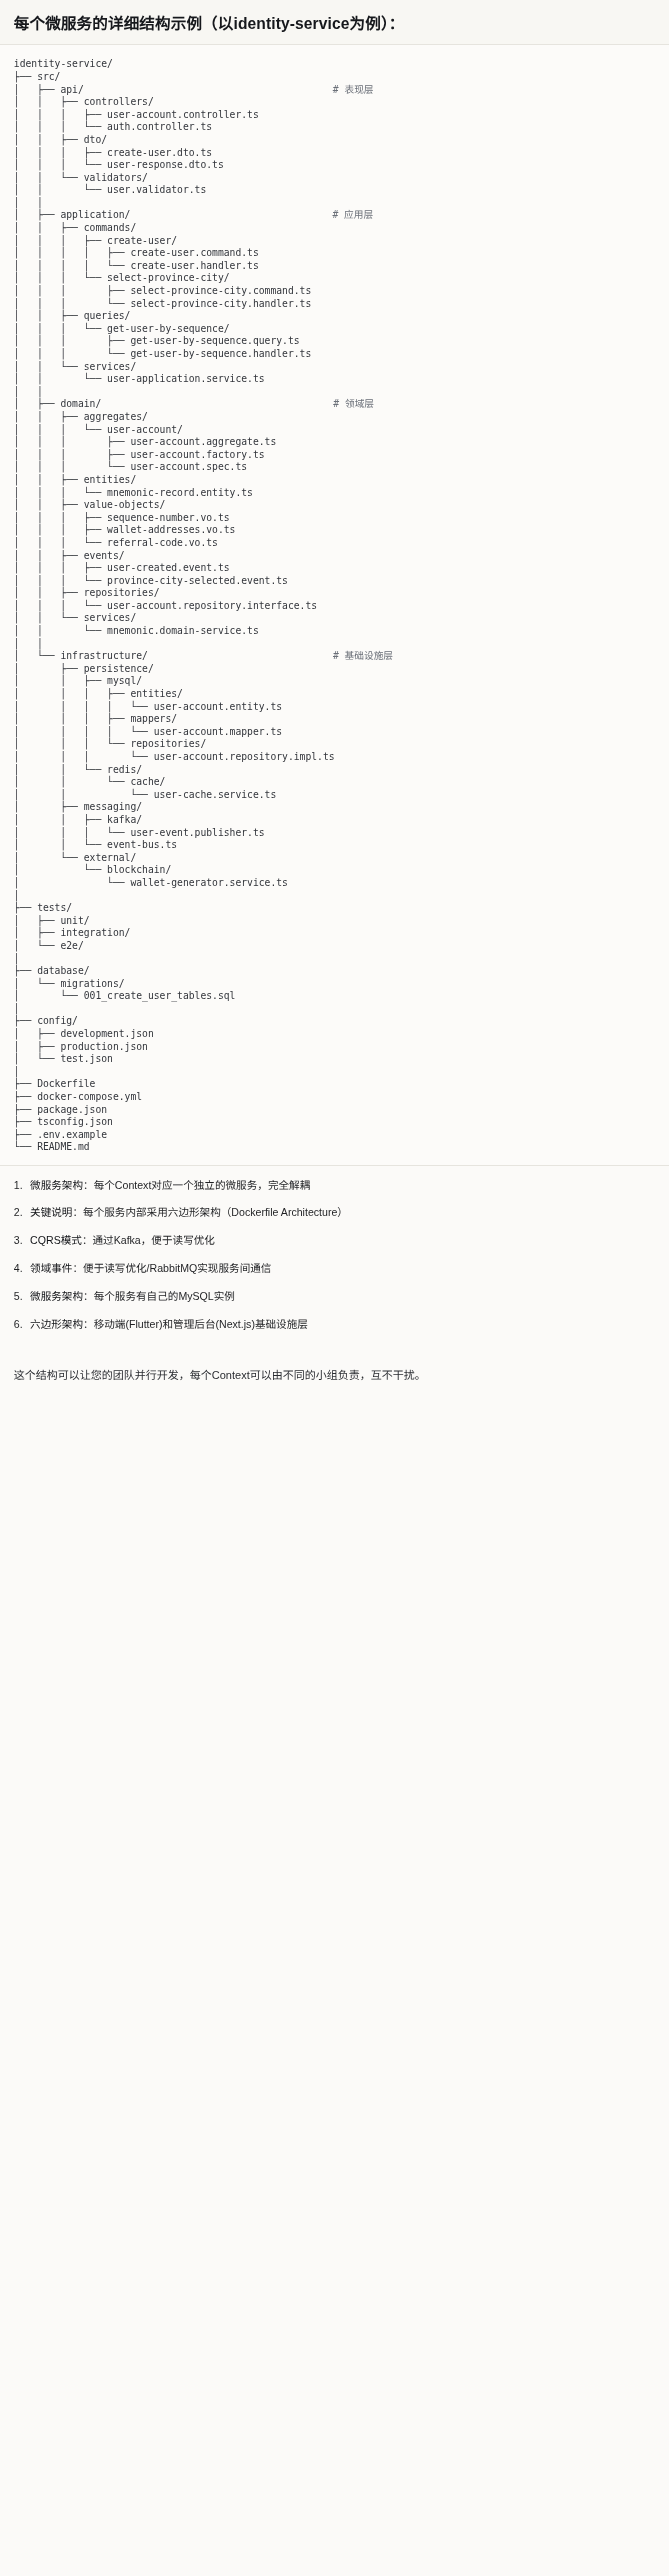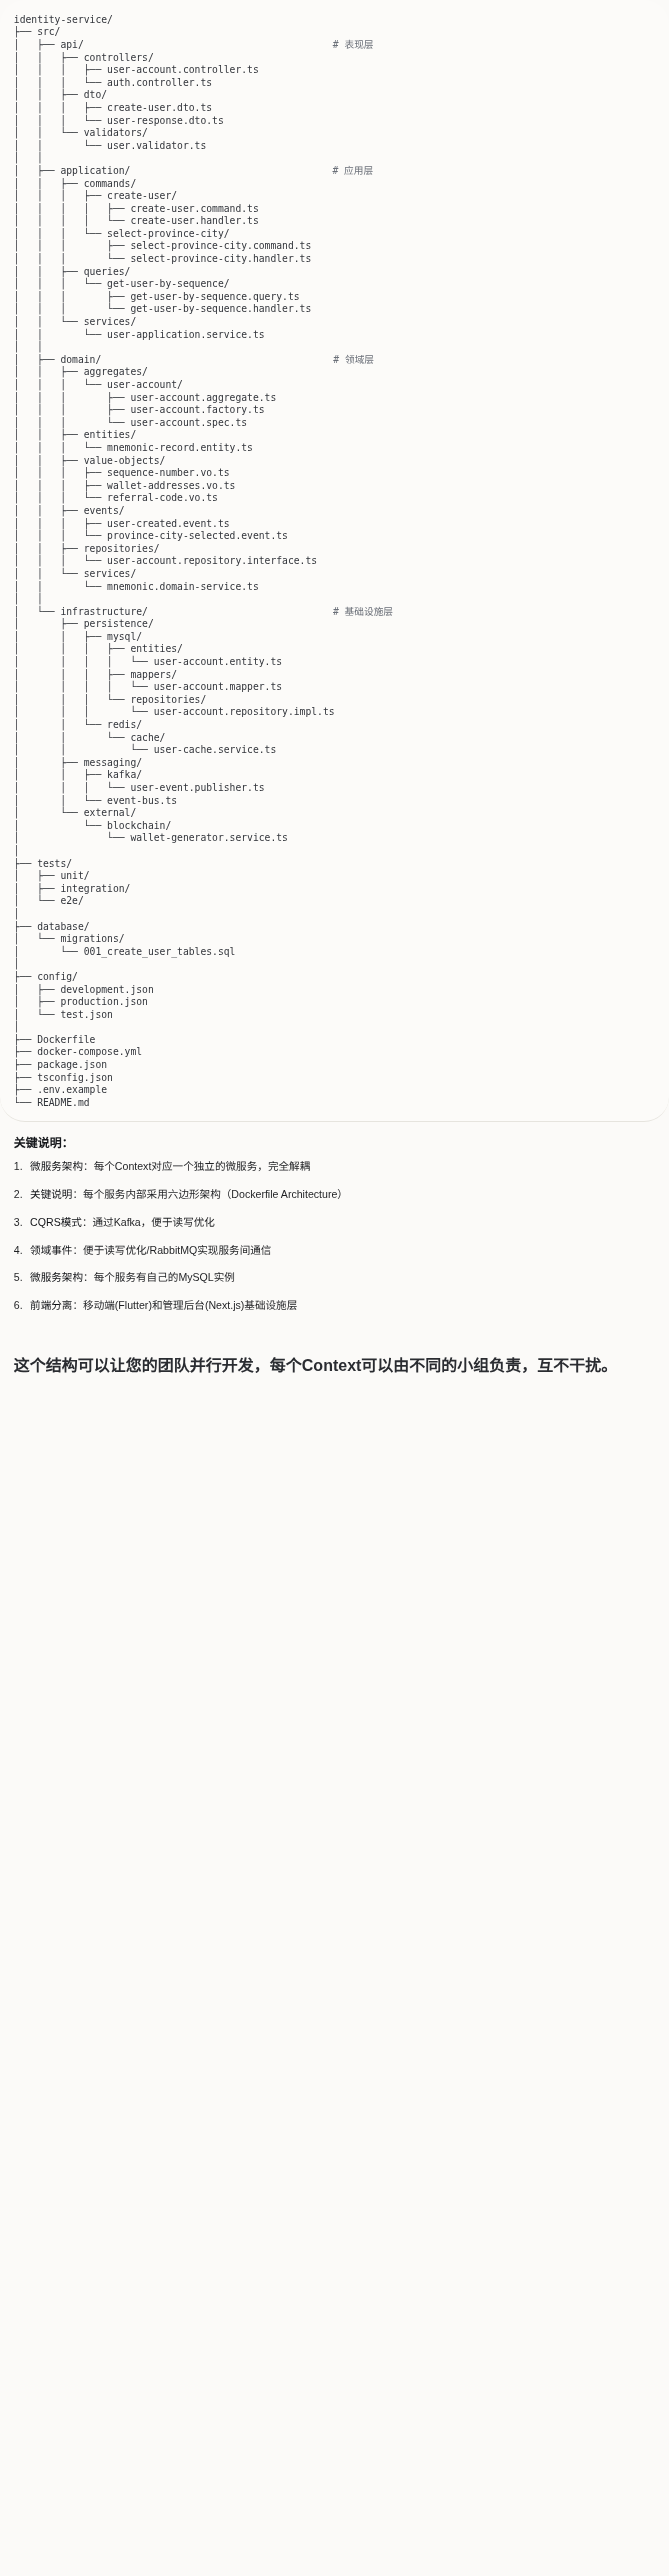--- a/index.html
+++ b/index.html
@@ -35,21 +35,20 @@
     letter-spacing: 0.1px;
     color: #16181c;
   }
 
   
   .tree-block {
     box-sizing: border-box;
     padding: 13.8px 13.8px 11.3px 13.8px;
     background: #fcfbf9;
     border-bottom: 0.6px solid #e6e4de;
-    border-radius: 25px;
   }
   .tree-pre {
     margin: 0;
     font-family: "DejaVu Sans Mono", "Liberation Mono", monospace;
     font-size: 9.7px;
     line-height: 12.6px;
     color: #32353b;
     white-space: pre;
     tab-size: 4;
   }
@@ -102,45 +101,46 @@
   .note-sep {
     color: #1f2023;
   }
   .note-desc {
     color: #1f2023;
   }
 
   .closing {
     box-sizing: border-box;
     padding: 5px 13.8px 13.8px 13.8px;
-    font-size: 16px;
+    font-size: 11px;
     line-height: 1.6;
     color: #2a2c31;
     background: #fbfaf8;
-    font-weight: bold;
   }
 </style>
 </head>
 <body>
 
 <div class="page">
 
+  <header class="doc-header">
+    <h1 class="doc-title">每个微服务的详细结构示例（以identity-service为例）：</h1>
+  </header>
 
   <section class="tree-block">
     <pre class="tree-pre" id="tree-pre"><span class="tree-line"><span>identity-service/</span></span><span class="tree-line"><span>├── src/</span></span><span class="tree-line"><span>│   ├── api/</span><span style="display: inline-block; width: 249px;"></span><span class="cmt"># 表现层</span></span><span class="tree-line"><span>│   │   ├── controllers/</span></span><span class="tree-line"><span>│   │   │   ├── user-account.controller.ts</span></span><span class="tree-line"><span>│   │   │   └── auth.controller.ts</span></span><span class="tree-line"><span>│   │   ├── dto/</span></span><span class="tree-line"><span>│   │   │   ├── create-user.dto.ts</span></span><span class="tree-line"><span>│   │   │   └── user-response.dto.ts</span></span><span class="tree-line"><span>│   │   └── validators/</span></span><span class="tree-line"><span>│   │       └── user.validator.ts</span></span><span class="tree-line"><span>│   │</span></span><span class="tree-line"><span>│   ├── application/</span><span style="display: inline-block; width: 202px;"></span><span class="cmt"># 应用层</span></span><span class="tree-line"><span>│   │   ├── commands/</span></span><span class="tree-line"><span>│   │   │   ├── create-user/</span></span><span class="tree-line"><span>│   │   │   │   ├── create-user.command.ts</span></span><span class="tree-line"><span>│   │   │   │   └── create-user.handler.ts</span></span><span class="tree-line"><span>│   │   │   └── select-province-city/</span></span><span class="tree-line"><span>│   │   │       ├── select-province-city.command.ts</span></span><span class="tree-line"><span>│   │   │       └── select-province-city.handler.ts</span></span><span class="tree-line"><span>│   │   ├── queries/</span></span><span class="tree-line"><span>│   │   │   └── get-user-by-sequence/</span></span><span class="tree-line"><span>│   │   │       ├── get-user-by-sequence.query.ts</span></span><span class="tree-line"><span>│   │   │       └── get-user-by-sequence.handler.ts</span></span><span class="tree-line"><span>│   │   └── services/</span></span><span class="tree-line"><span>│   │       └── user-application.service.ts</span></span><span class="tree-line"><span>│   │</span></span><span class="tree-line"><span>│   ├── domain/</span><span style="display: inline-block; width: 232px;"></span><span class="cmt"># 领域层</span></span><span class="tree-line"><span>│   │   ├── aggregates/</span></span><span class="tree-line"><span>│   │   │   └── user-account/</span></span><span class="tree-line"><span>│   │   │       ├── user-account.aggregate.ts</span></span><span class="tree-line"><span>│   │   │       ├── user-account.factory.ts</span></span><span class="tree-line"><span>│   │   │       └── user-account.spec.ts</span></span><span class="tree-line"><span>│   │   ├── entities/</span></span><span class="tree-line"><span>│   │   │   └── mnemonic-record.entity.ts</span></span><span class="tree-line"><span>│   │   ├── value-objects/</span></span><span class="tree-line"><span>│   │   │   ├── sequence-number.vo.ts</span></span><span class="tree-line"><span>│   │   │   ├── wallet-addresses.vo.ts</span></span><span class="tree-line"><span>│   │   │   └── referral-code.vo.ts</span></span><span class="tree-line"><span>│   │   ├── events/</span></span><span class="tree-line"><span>│   │   │   ├── user-created.event.ts</span></span><span class="tree-line"><span>│   │   │   └── province-city-selected.event.ts</span></span><span class="tree-line"><span>│   │   ├── repositories/</span></span><span class="tree-line"><span>│   │   │   └── user-account.repository.interface.ts</span></span><span class="tree-line"><span>│   │   └── services/</span></span><span class="tree-line"><span>│   │       └── mnemonic.domain-service.ts</span></span><span class="tree-line"><span>│   │</span></span><span class="tree-line"><span>│   └── infrastructure/</span><span style="display: inline-block; width: 185px;"></span><span class="cmt"># 基础设施层</span></span><span class="tree-line"><span>│       ├── persistence/</span></span><span class="tree-line"><span>│       │   ├── mysql/</span></span><span class="tree-line"><span>│       │   │   ├── entities/</span></span><span class="tree-line"><span>│       │   │   │   └── user-account.entity.ts</span></span><span class="tree-line"><span>│       │   │   ├── mappers/</span></span><span class="tree-line"><span>│       │   │   │   └── user-account.mapper.ts</span></span><span class="tree-line"><span>│       │   │   └── repositories/</span></span><span class="tree-line"><span>│       │   │       └── user-account.repository.impl.ts</span></span><span class="tree-line"><span>│       │   └── redis/</span></span><span class="tree-line"><span>│       │       └── cache/</span></span><span class="tree-line"><span>│       │           └── user-cache.service.ts</span></span><span class="tree-line"><span>│       ├── messaging/</span></span><span class="tree-line"><span>│       │   ├── kafka/</span></span><span class="tree-line"><span>│       │   │   └── user-event.publisher.ts</span></span><span class="tree-line"><span>│       │   └── event-bus.ts</span></span><span class="tree-line"><span>│       └── external/</span></span><span class="tree-line"><span>│           └── blockchain/</span></span><span class="tree-line"><span>│               └── wallet-generator.service.ts</span></span><span class="tree-line"><span>│</span></span><span class="tree-line"><span>├── tests/</span></span><span class="tree-line"><span>│   ├── unit/</span></span><span class="tree-line"><span>│   ├── integration/</span></span><span class="tree-line"><span>│   └── e2e/</span></span><span class="tree-line"><span>│</span></span><span class="tree-line"><span>├── database/</span></span><span class="tree-line"><span>│   └── migrations/</span></span><span class="tree-line"><span>│       └── 001_create_user_tables.sql</span></span><span class="tree-line"><span>│</span></span><span class="tree-line"><span>├── config/</span></span><span class="tree-line"><span>│   ├── development.json</span></span><span class="tree-line"><span>│   ├── production.json</span></span><span class="tree-line"><span>│   └── test.json</span></span><span class="tree-line"><span>│</span></span><span class="tree-line"><span>├── Dockerfile</span></span><span class="tree-line"><span>├── docker-compose.yml</span></span><span class="tree-line"><span>├── package.json</span></span><span class="tree-line"><span>├── tsconfig.json</span></span><span class="tree-line"><span>├── .env.example</span></span><span class="tree-line"><span>└── README.md</span></span></pre>
   </section>
 
   <section class="notes">
-    <h2 class="notes-heading">关键说明：</h2>
     <ol class="notes-list" id="notes-list">
         <li class="note-item"><span class="note-num">1.</span><span class="note-term">微服务架构</span><span class="note-sep">：</span><span class="note-desc">每个Context对应一个独立的微服务，完全解耦</span></li>
         <li class="note-item"><span class="note-num">2.</span><span class="note-term">关键说明</span><span class="note-sep">：</span><span class="note-desc">每个服务内部采用六边形架构（Dockerfile Architecture）</span></li>
         <li class="note-item"><span class="note-num">3.</span><span class="note-term">CQRS模式</span><span class="note-sep">：</span><span class="note-desc">通过Kafka，便于读写优化</span></li>
         <li class="note-item"><span class="note-num">4.</span><span class="note-term">领域事件</span><span class="note-sep">：</span><span class="note-desc">便于读写优化/RabbitMQ实现服务间通信</span></li>
         <li class="note-item"><span class="note-num">5.</span><span class="note-term">微服务架构</span><span class="note-sep">：</span><span class="note-desc">每个服务有自己的MySQL实例</span></li>
-        <li class="note-item"><span class="note-num">6.</span><span class="note-term">前端分离</span><span class="note-sep">：</span><span class="note-desc">移动端(Flutter)和管理后台(Next.js)基础设施层</span></li>
+        <li class="note-item"><span class="note-num">6.</span><span class="note-term">六边形架构</span><span class="note-sep">：</span><span class="note-desc">移动端(Flutter)和管理后台(Next.js)基础设施层</span></li>
       </ol>
   </section>
 
   <p class="closing">这个结构可以让您的团队并行开发，每个Context可以由不同的小组负责，互不干扰。</p>
 
 </div>
 
 
 </body></html>

